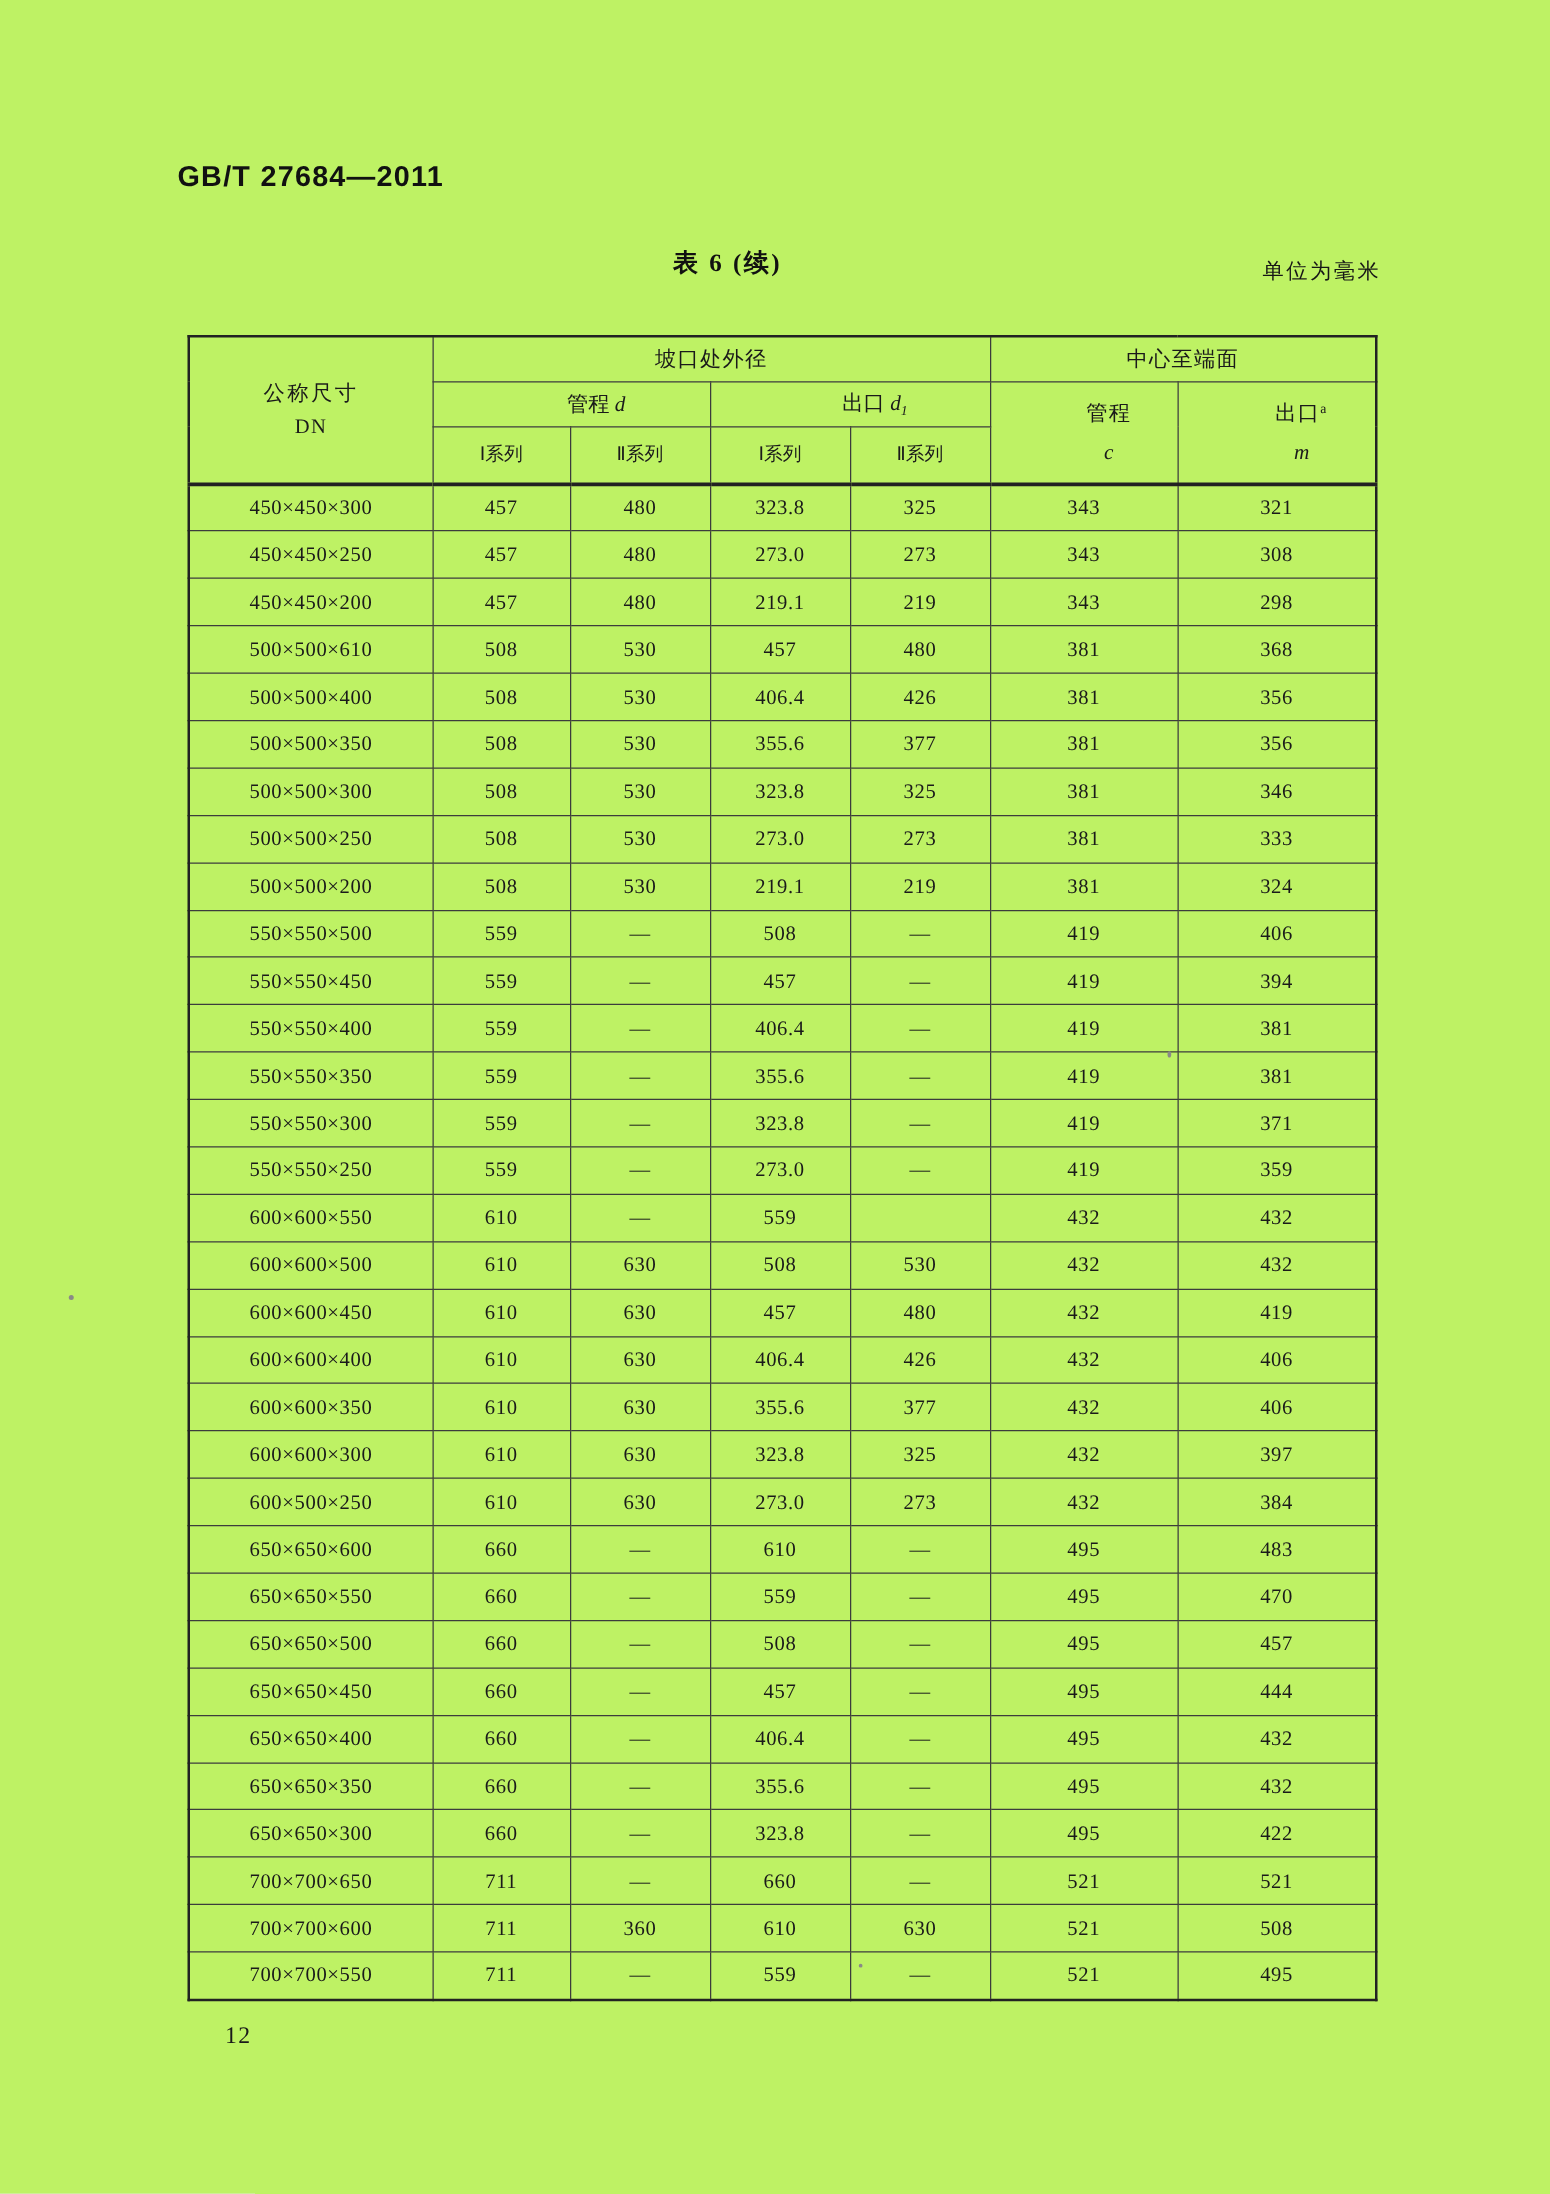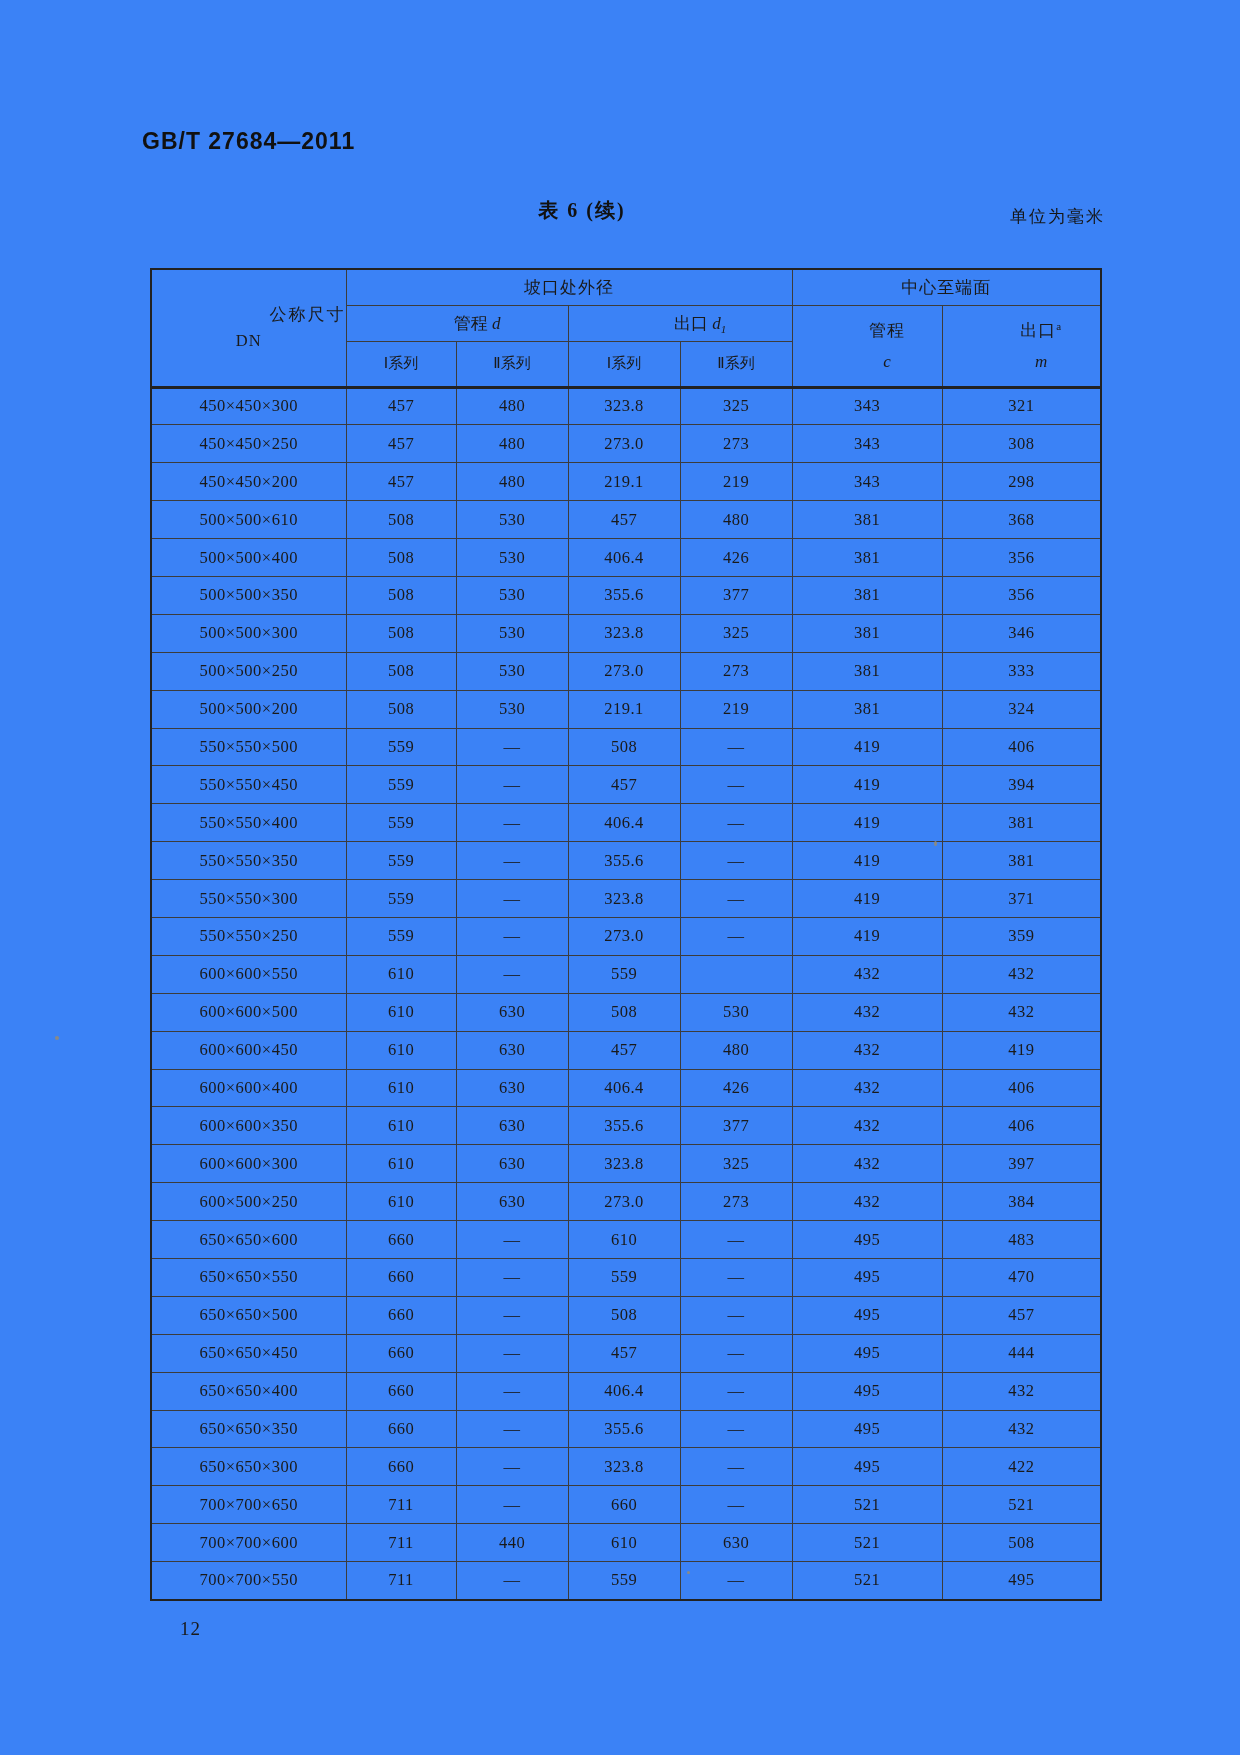--- a/index.html
+++ b/index.html
@@ -1,21 +1,21 @@
 <!DOCTYPE html>
 <html><head>
 <meta charset="utf-8">
 <style>
   * { margin: 0; padding: 0; box-sizing: border-box; }
   html, body { background: #e8e8e8; }
   .page {
     position: relative;
     width: 1240px;
     height: 1755px;
-    background: #3b82f6;
+    background: #bef264;
     font-family: "Liberation Serif", serif;
     color: #161616;
     overflow: hidden;
     margin: 0 auto;
   }
   .doc-number {
     position: absolute;
     left: 142px;
     top: 128px;
     font-family: "Liberation Sans", sans-serif;
@@ -63,21 +63,21 @@
   }
   .dim-table { border: 2px solid #222; }
   .dim-table thead tr.group-row th { height: 36px; font-size: 17px; letter-spacing: 1px; margin-top: 38px; }
   .dim-table thead tr.sub-row th { height: 36px; font-size: 17px; padding-left: 40px; }
   .dim-table thead tr.series-row th { height: 46px; font-size: 15px; }
   .dim-table thead { border-bottom: 3px solid #222; }
   .dim-table thead tr.series-row th { border-bottom: 3px solid #222; }
   .dim-table tbody td { height: 37.9px; letter-spacing: 0.5px; }
   .dim-table td.dn-cell { letter-spacing: 0.5px; }
   .hdr-dn div { line-height: 1.0; }
-  .hdr-dn .l1 { margin-bottom: 10px; letter-spacing: 2px; font-size: 17px; text-align: right; }
+  .hdr-dn .l1 { margin-bottom: 10px; letter-spacing: 2px; font-size: 17px; }
   .hdr-dn .l2 { font-size: 16.5px; letter-spacing: 1px; }
   .two-line div { line-height: 1.0; }
   .two-line .l1 { margin-bottom: 14px; letter-spacing: 1px; }
   .var { font-style: italic; font-family: "Liberation Serif", serif; }
   sub.var-sub { font-size: 11px; vertical-align: -4px; font-style: italic; }
   sup.fn-sup { font-size: 11px; vertical-align: 6px; }
   .page-number {
     position: absolute;
     left: 180px;
     top: 1618px;
@@ -417,21 +417,21 @@
           <td>711</td>
           <td>—</td>
           <td>660</td>
           <td>—</td>
           <td>521</td>
           <td>521</td>
         </tr>
         <tr>
           <td class="dn-cell">700×700×600</td>
           <td>711</td>
-          <td>440</td>
+          <td>360</td>
           <td>610</td>
           <td>630</td>
           <td>521</td>
           <td>508</td>
         </tr>
         <tr>
           <td class="dn-cell">700×700×550</td>
           <td>711</td>
           <td>—</td>
           <td>559</td>

